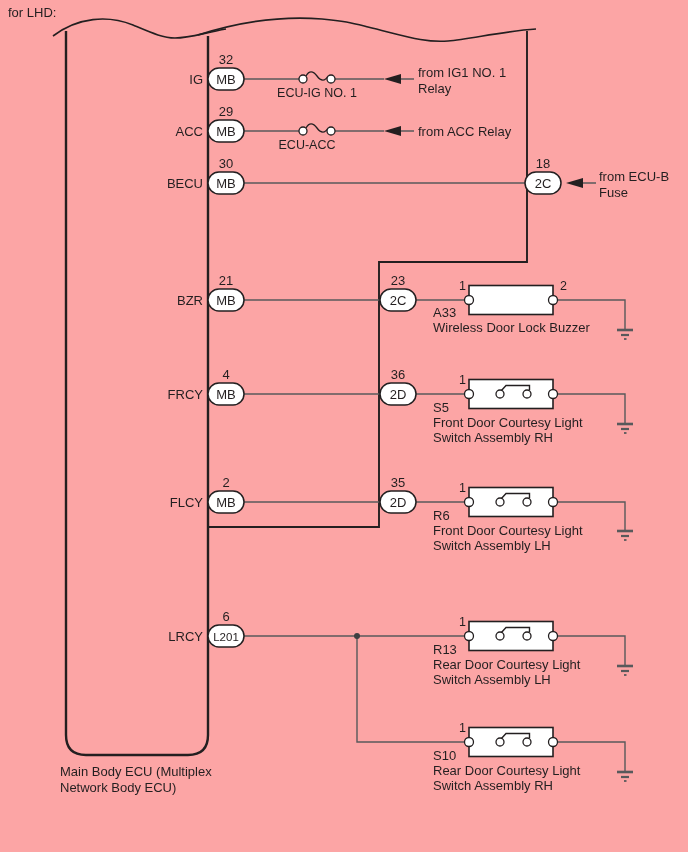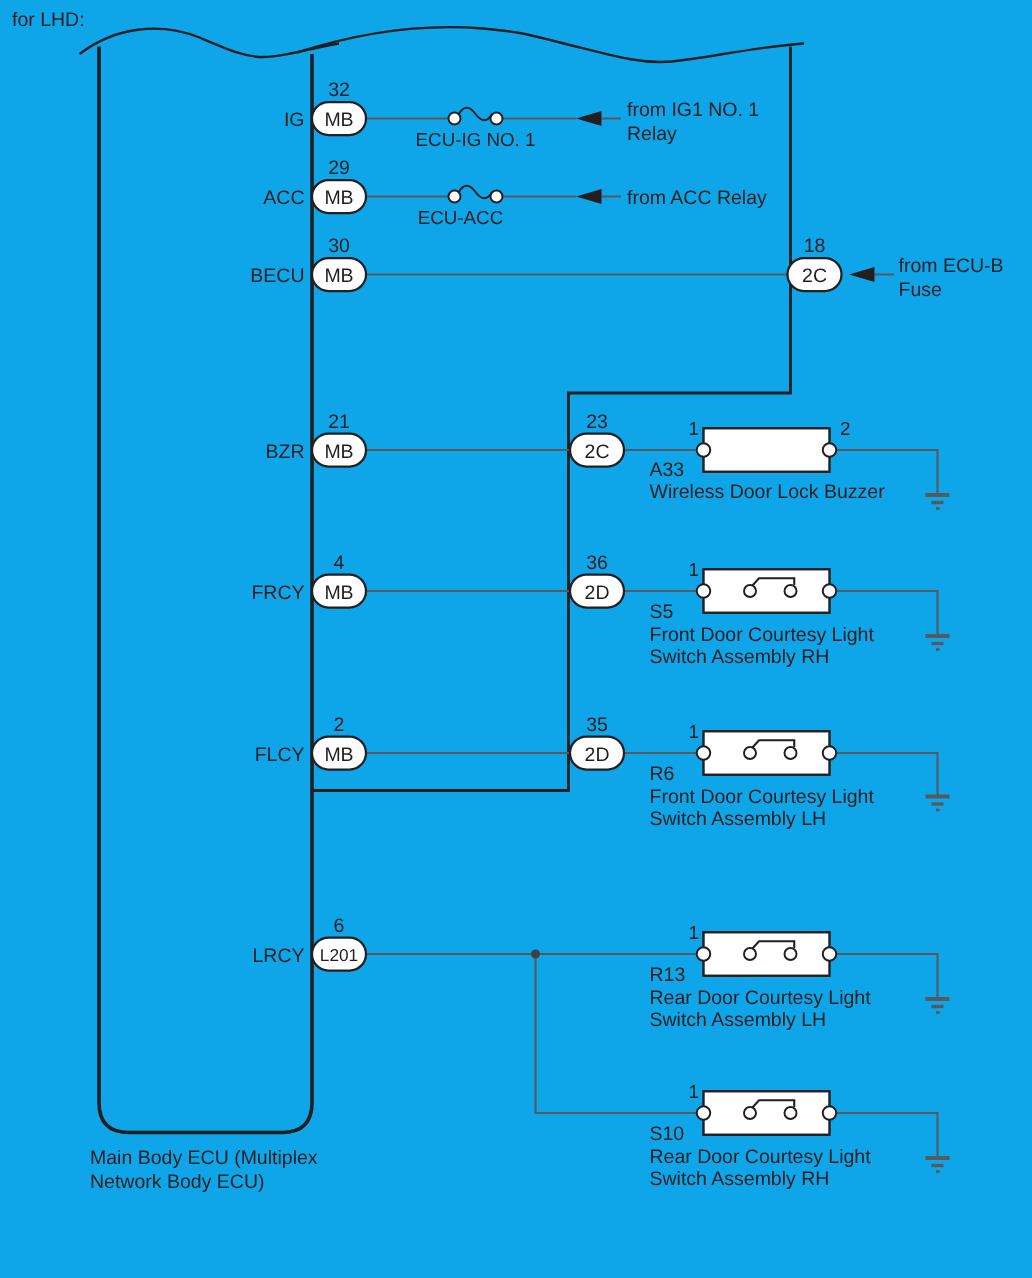--- a/index.html
+++ b/index.html
@@ -1,16 +1,16 @@
 <!DOCTYPE html>
 <html><head>
 <meta charset="utf-8">
 <style>
   html,body{margin:0;padding:0;background:#fff;}
-  #stage{position:relative;width:688px;height:852px;background:#0ea5e9;overflow:hidden;}
+  #stage{position:relative;width:688px;height:852px;background:#fca5a5;overflow:hidden;}
   svg{position:absolute;left:0;top:0;}
   svg text{font-family:"Liberation Sans","DejaVu Sans",sans-serif;fill:#231f20;}
 </style>
 </head>
 <body>
 
 <div id="stage">
 <svg width="688" height="852" viewBox="0 0 688 852">
 
   <text x="8" y="17" font-size="13">for LHD:</text>

